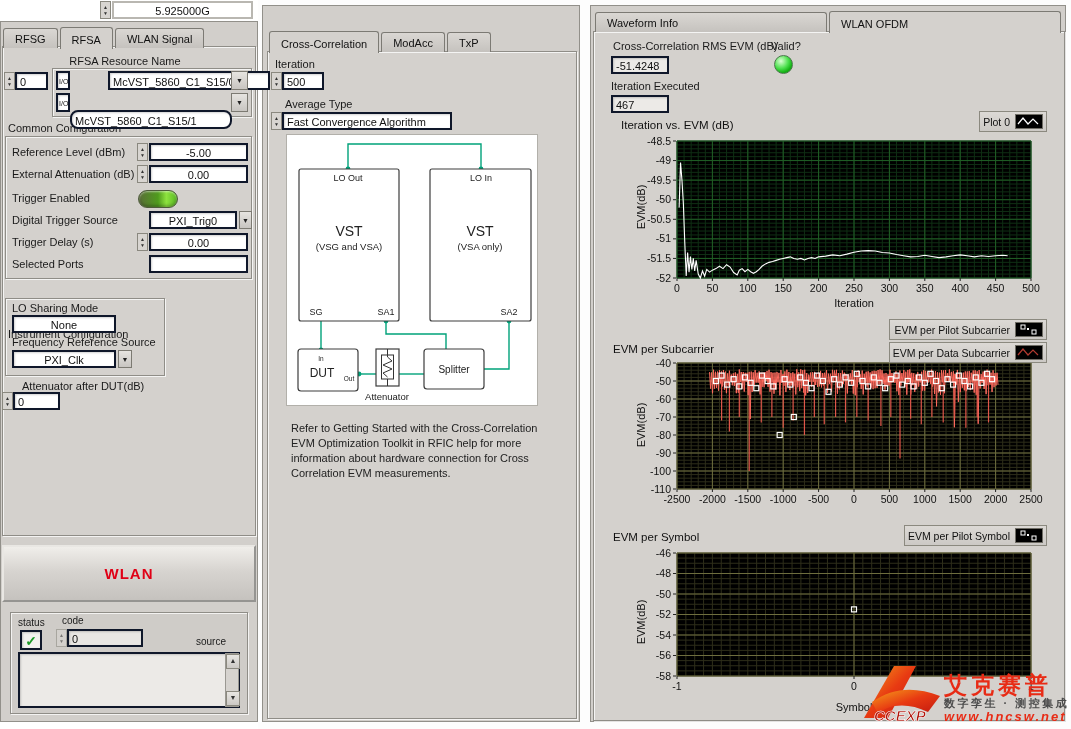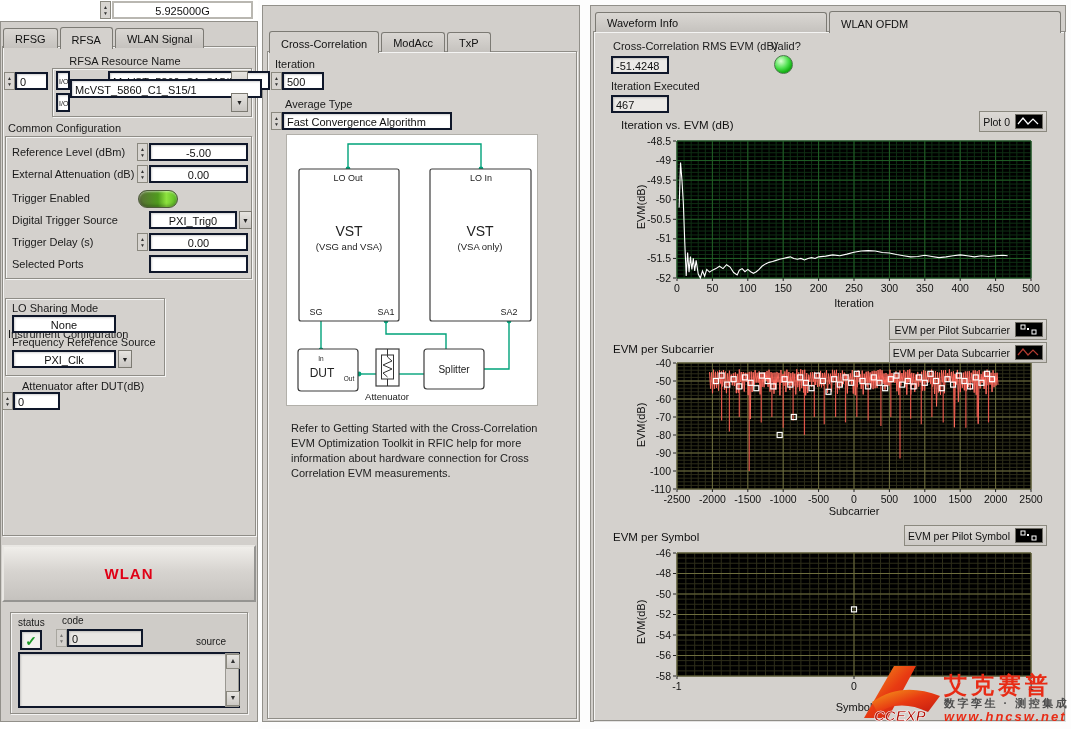--- a/index.html
+++ b/index.html
@@ -74,21 +74,21 @@
       <span>▲</span>
       <span>▼</span>
     </div>
   <div class="field" style="left:15px;top:72px;width:33px;height:18px;z-index:3;">0</div>
 
   <div class="frame" style="left:52px;top:68px;width:200px;height:49px;z-index:3;"></div>
   <div class="field" style="left:56px;top:71px;width:14px;height:19px;font-size:7px;padding:5px 1px;z-index:4;">I/O</div>
   <div class="field" style="left:70px;top:71px;width:162px;height:19px;z-index:4;padding-top:3px;margin-left:38px;">McVST_5860_C1_S15/0</div>
   <div class="ddbtn" style="left:231px;top:71px;width:17px;height:19px;line-height:18px;z-index:4;">▼</div>
   <div class="field" style="left:56px;top:93px;width:14px;height:19px;font-size:7px;padding:5px 1px;z-index:4;">I/O</div>
-  <div class="field" style="left:70px;top:79px;width:192px;height:19px;z-index:4;padding-top:3px;">McVST_5860_C1_S15/1</div>
+  <div class="field" style="left:70px;top:110px;width:162px;height:19px;z-index:4;padding-top:3px;border-radius:8px;">McVST_5860_C1_S15/1</div>
   <div class="ddbtn" style="left:231px;top:93px;width:17px;height:19px;line-height:18px;z-index:4;">▼</div>
 
   <div class="lbl" style="left:8px;top:122px;z-index:3;">Common Configuration</div>
   <div class="frame" style="left:5px;top:136px;width:247px;height:143px;z-index:3;"></div>
 
   <div class="lbl" style="left:12px;top:146px;z-index:4;">Reference Level (dBm)</div>
   <div class="spin" style="left:137px;top:143px;z-index:4;">
       <span>▲</span>
       <span>▼</span>
     </div>
@@ -644,21 +644,20 @@
         <line x1="74" x2="77" y1="116" y2="116" stroke="#222"></line>
         <text x="72" y="119.5" text-anchor="end" font-size="10.5" fill="#111" font-family="Liberation Sans,sans-serif">-80</text>
         <line x1="74" x2="77" y1="134" y2="134" stroke="#222"></line>
         <text x="72" y="137.5" text-anchor="end" font-size="10.5" fill="#111" font-family="Liberation Sans,sans-serif">-90</text>
         <line x1="74" x2="77" y1="152" y2="152" stroke="#222"></line>
         <text x="72" y="155.5" text-anchor="end" font-size="10.5" fill="#111" font-family="Liberation Sans,sans-serif">-100</text>
         <line x1="74" x2="77" y1="170" y2="170" stroke="#222"></line>
         <text x="72" y="173.5" text-anchor="end" font-size="10.5" fill="#111" font-family="Liberation Sans,sans-serif">-110</text>
       </svg>
     <div class="ylabel" style="left:12px;top:100px;width:60px;text-align:center;">EVM(dB)</div>
-    <div class="xlabel" style="left:78px;top:186px;width:354px;">Subcarrier</div>
   </div>
 
   <div class="graph" style="left:8px;top:517px;width:452px;height:196px;z-index:3;">
     <div class="gtitle" style="left:14px;top:8px;">EVM per Symbol</div>
     <div class="legend" style="right:4px;top:2px;">
       <div class="legend-item">
         <span>EVM per Pilot Symbol</span>
         <span class="licon">
           <svg width="26" height="13">
               <rect x="5" y="2" width="4" height="4" fill="none" stroke="#fff"></rect>

